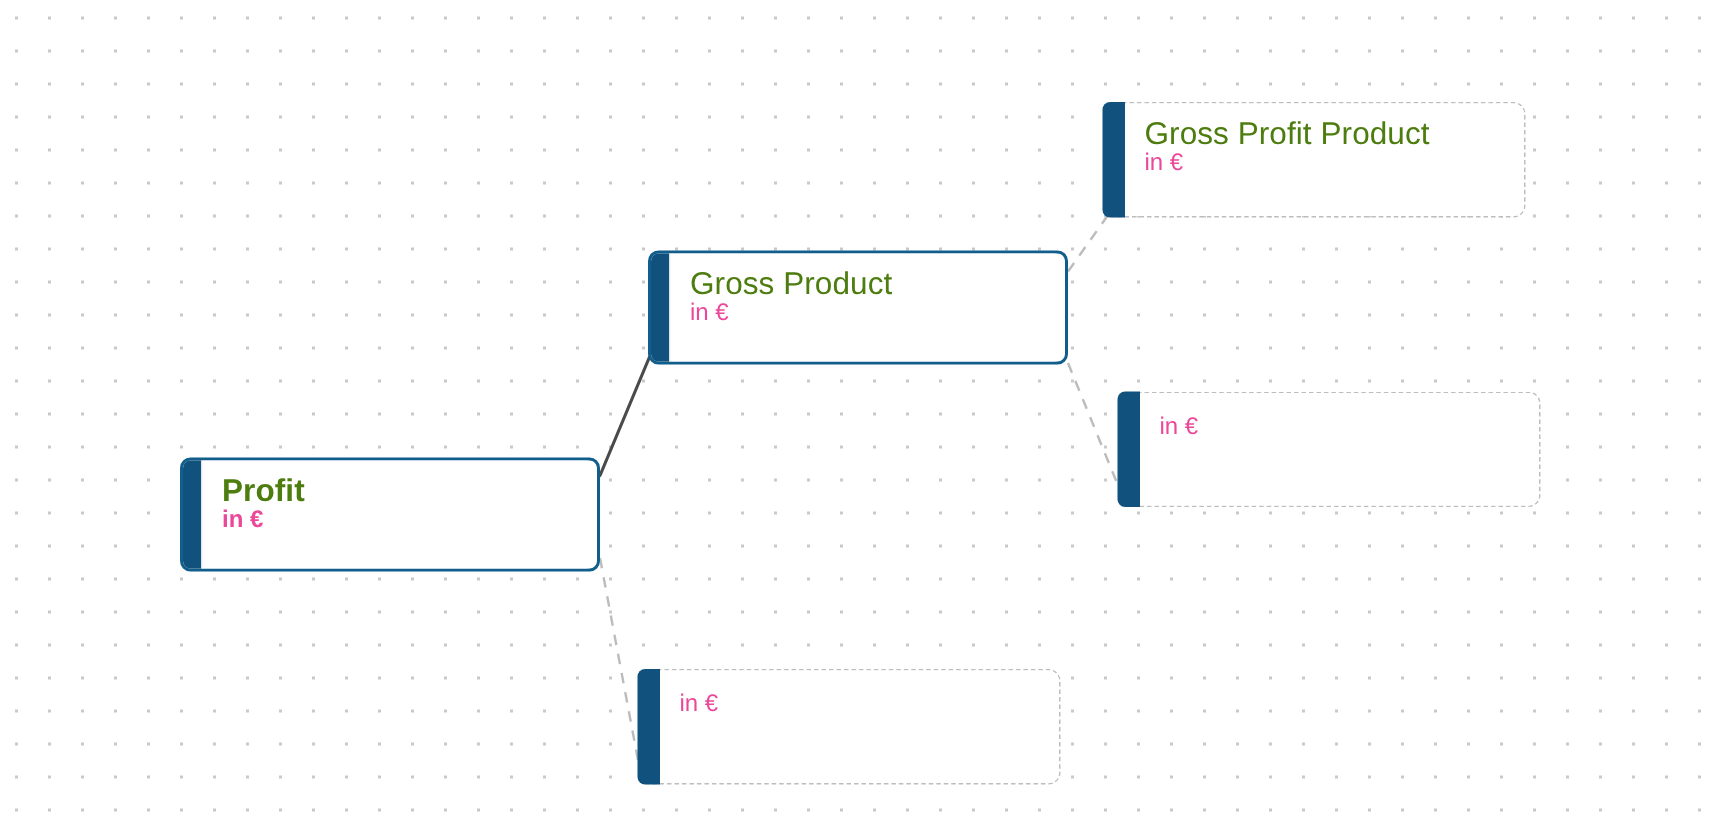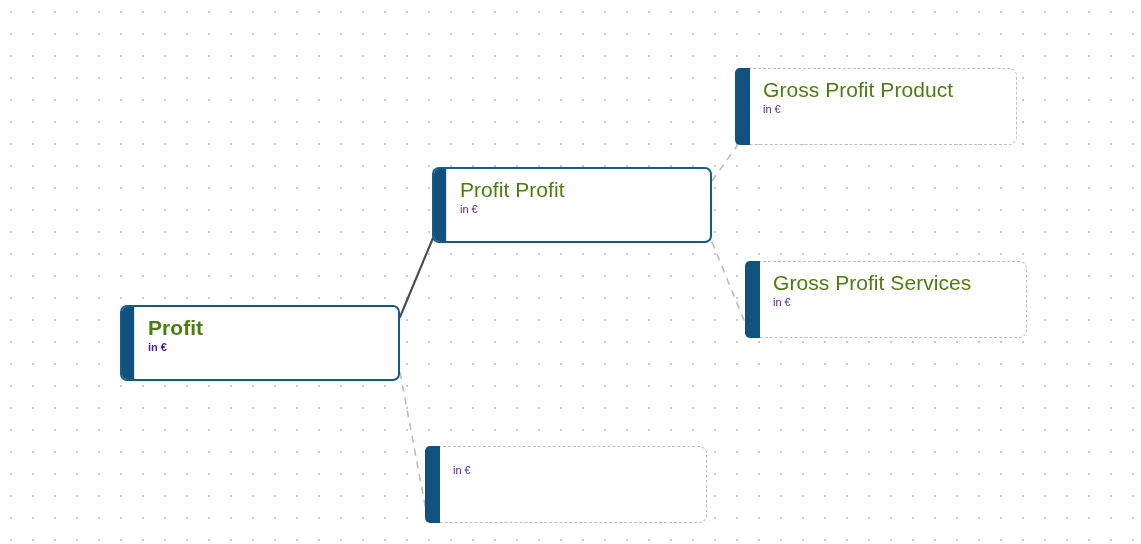--- a/index.html
+++ b/index.html
@@ -93,23 +93,23 @@
   }
 
   .node-title {
     font-size: 21px;
     line-height: 17px;
     color: #4d7c0f;
     white-space: nowrap;
     letter-spacing: 0.05px;
   }
   .node-sub {
-    font-size: 11px;
+    font-size: 16px;
     line-height: 14px;
-    color: #4c1d95;
+    color: #ec4899;
     margin-top: 4px;
     white-space: nowrap;
   }
 </style>
 </head>
 <body>
 
 <div id="canvas">
 
   <svg id="edges" viewBox="0 0 1141 544" xmlns="http://www.w3.org/2000/svg">
@@ -123,29 +123,28 @@
     <div class="accent"></div>
     <div class="body">
       <div class="node-title">Gross Profit Product</div>
       <div class="node-sub">in €</div>
     </div>
   </div>
 
   <div class="node active" style="left:432px; top:167px; width:280px; height:76px;">
     <div class="accent"></div>
     <div class="body">
-      <div class="node-title">Profit Profit</div>
+      <div class="node-title">Gross Product</div>
       <div class="node-sub">in €</div>
     </div>
   </div>
 
   <div class="node ghost" style="left:745px; top:261px; width:282px; height:77px;">
     <div class="accent"></div>
     <div class="body">
-      <div class="node-title">Gross Profit Services</div>
       <div class="node-sub">in €</div>
     </div>
   </div>
 
   <div class="node active" style="left:120px; top:305px; width:280px; height:76px;font-weight:bold;">
     <div class="accent"></div>
     <div class="body">
       <div class="node-title">Profit</div>
       <div class="node-sub">in €</div>
     </div>

